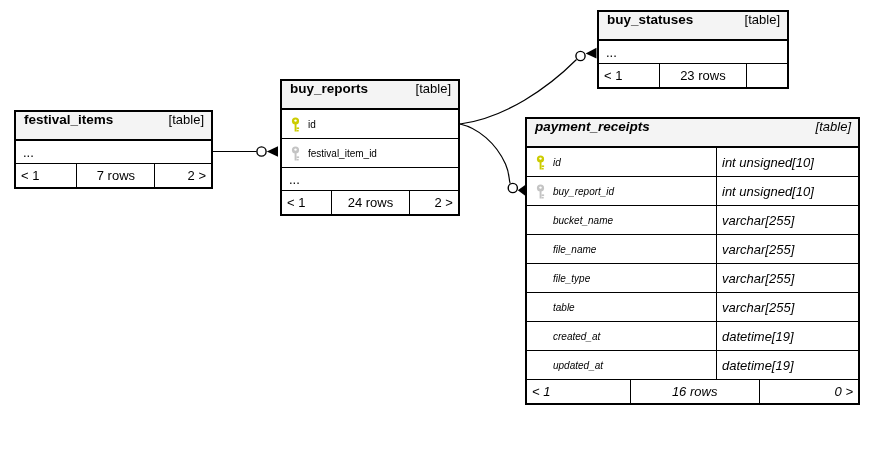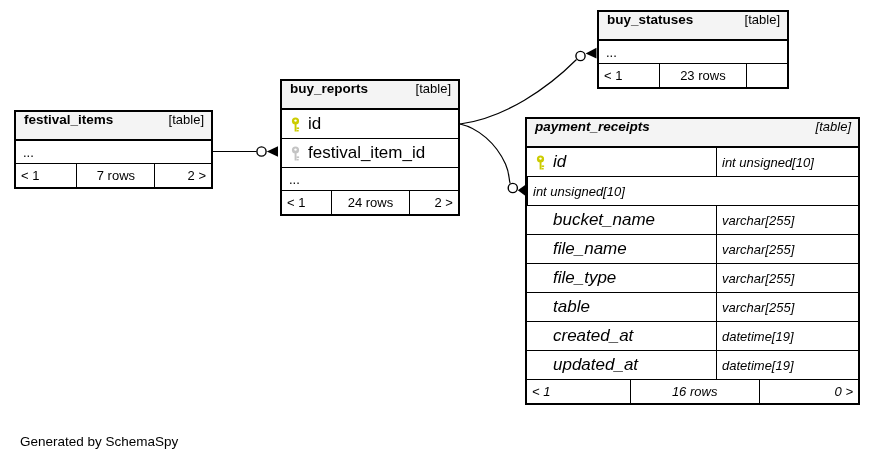--- a/index.html
+++ b/index.html
@@ -8,21 +8,21 @@
   .dbtable { position:absolute; border:2px solid #000; background:#fff; box-sizing:border-box; }
   .tbl-header { display:flex; justify-content:space-between; align-items:flex-start; gap:8px;
     background:var(--header-bg,#f4f4f4); border-bottom:2px solid #000; height:29px;
     box-sizing:border-box; padding:0 7px 0 8px; white-space:nowrap; }
   .tbl-name { font-weight:bold; font-size:13.5px; }
   .tbl-tag { font-size:13px; }
   .tbl-row { display:flex; align-items:stretch; border-bottom:1px solid #000; box-sizing:border-box; }
   .col-row { height:29px; }
   .ell-row { height:23px; padding:0 7px; align-items:center; display:flex; font-size:13px; }
   .cell-name { flex:1; display:flex; align-items:center; gap:7px; padding:0 8px; }
-  .col-label { font-size:17px; white-space:nowrap; }
+  .col-label { font-size:10px; white-space:nowrap; }
   .cell-type { width:131px; border-left:1px solid #000; display:flex; align-items:center;
     padding:8px 5px; font-size:13px; white-space:nowrap; }
   .keyicon { width:11px; height:15px; display:inline-flex; flex:0 0 11px; }
   .key-pk { color:var(--pk-key-color,#cccc00); }
   .key-fk { color:var(--fk-key-color,#c4c4c4); }
   .key-none { visibility:hidden; }
   .tbl-footer { display:flex; height:23px; box-sizing:border-box; font-size:13px; align-items:stretch; }
   .fcell { display:flex; align-items:center; padding:0 5px; box-sizing:border-box; white-space:nowrap; }
   .fcell + .fcell { border-left:1px solid #000; }
   .fl { justify-content:flex-start; } .fc { justify-content:center; } .fr { justify-content:flex-end; }
@@ -131,20 +131,32 @@
               <rect x="6.5" y="10.4" width="2.6" height="1.6" fill="currentColor"></rect>
               <rect x="6.5" y="12.9" width="2.2" height="1.6" fill="currentColor"></rect>
             </svg>
         </span>
         <span class="col-label">id</span>
       </span>
       <span class="cell-type">int unsigned[10]</span>
     </div>
 
     <div class="tbl-row col-row">
+      <span class="cell-name">
+        <span class="keyicon key-fk">
+          <svg width="11" height="15" viewBox="0 0 11 15">
+              <circle cx="5.5" cy="4" r="3.6" fill="currentColor"></circle>
+              <circle cx="5.5" cy="3.6" r="1.2" fill="#fff"></circle>
+              <rect x="4.6" y="7" width="1.9" height="7.5" fill="currentColor"></rect>
+              <rect x="6.5" y="10.4" width="2.6" height="1.6" fill="currentColor"></rect>
+              <rect x="6.5" y="12.9" width="2.2" height="1.6" fill="currentColor"></rect>
+            </svg>
+        </span>
+        <span class="col-label">buy_report_id</span>
+      </span>
       <span class="cell-type">int unsigned[10]</span>
     </div>
 
     <div class="tbl-row col-row">
       <span class="cell-name">
         <span class="keyicon key-none"></span>
         <span class="col-label">bucket_name</span>
       </span>
       <span class="cell-type">varchar[255]</span>
     </div>
@@ -189,14 +201,13 @@
       <span class="cell-type">datetime[19]</span>
     </div>
 
     <div class="tbl-footer">
       <span class="fcell fl" style="width:31%">&lt; 1</span>
       <span class="fcell fc" style="width:39%">16 rows</span>
       <span class="fcell fr" style="width:30%">0 &gt;</span>
     </div>
   </div>
 
-  <div class="gen-note">Generated by SchemaSpy</div>
 </div>
 
 </body></html>

